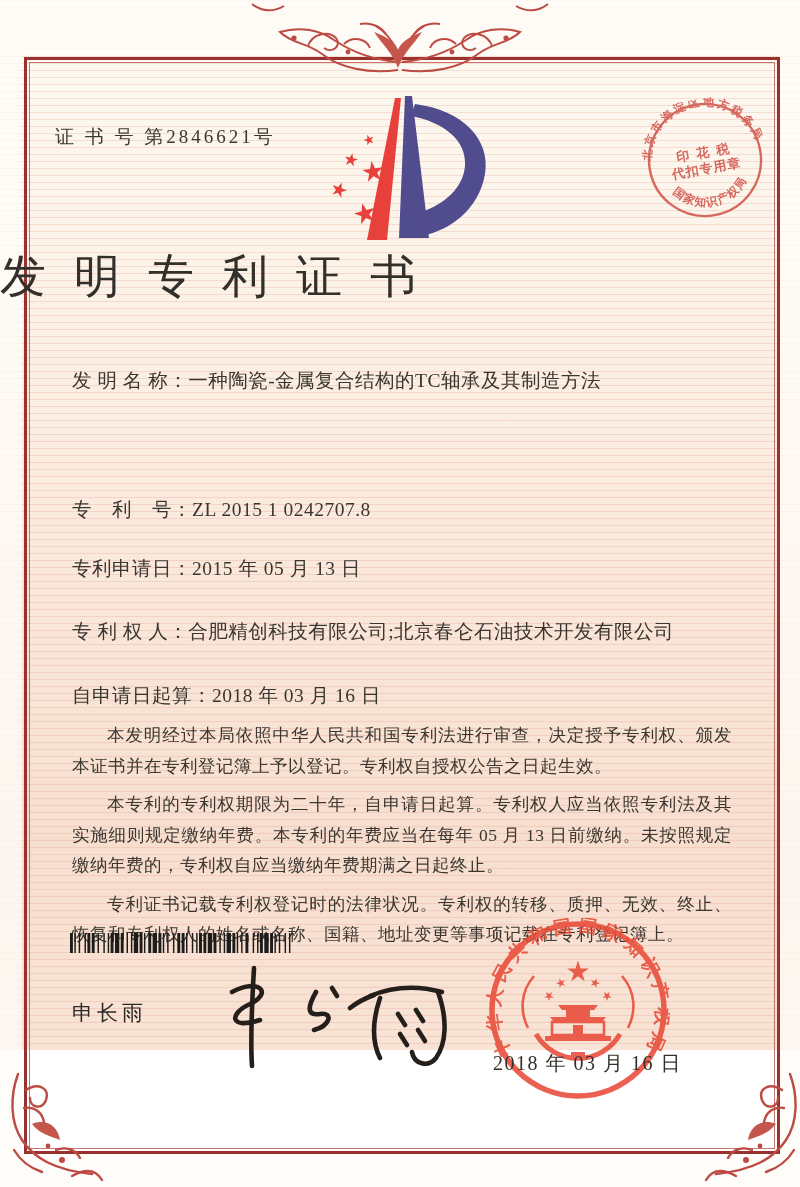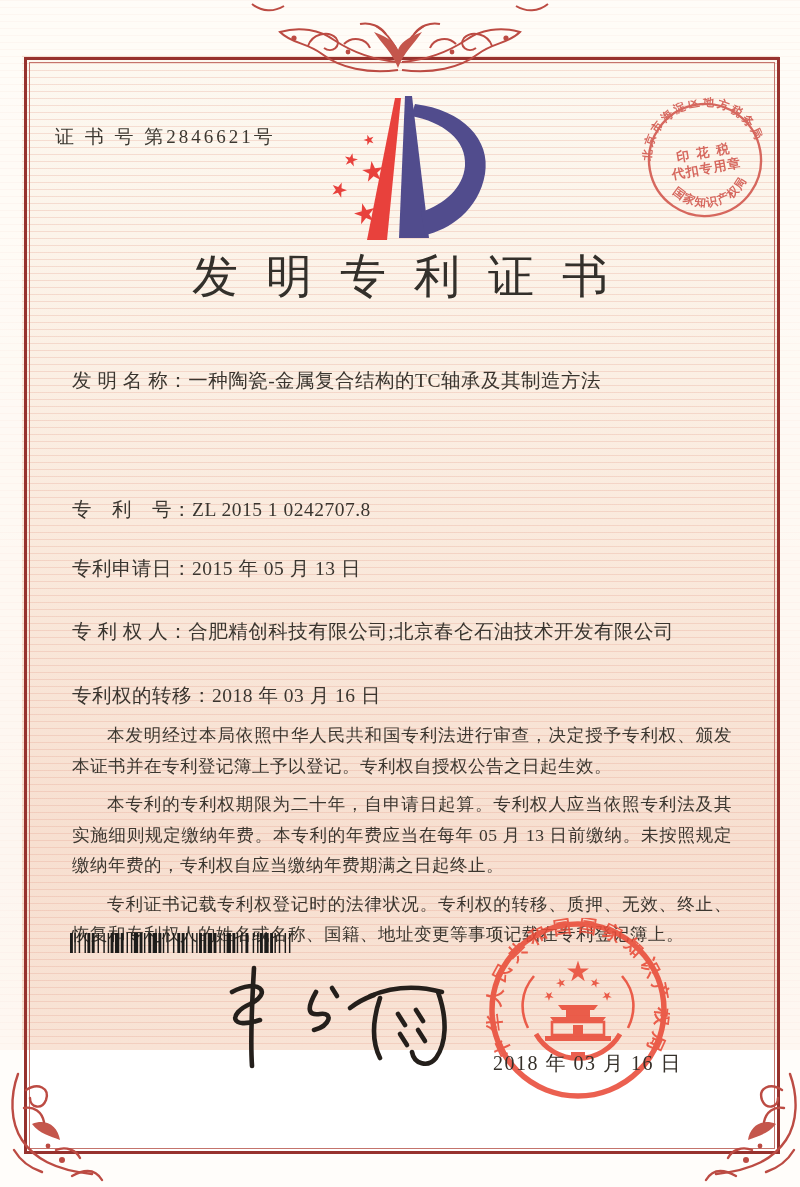--- a/index.html
+++ b/index.html
@@ -27,21 +27,21 @@
     content:"";position:absolute;left:2px;top:2px;right:2px;bottom:2px;
     border:1px solid #c4746c;
   }
   .cert-no{
     position:absolute;left:55px;top:124px;
     font-size:19px;letter-spacing:3px;color:#3c3831;
   }
   .logo{position:absolute;left:325px;top:90px;}
   .title-wrap{
     position:absolute;left:0;top:246px;width:800px;
-    display:flex;justify-content:center;
+    display:flex;justify-content:flex-start;
   }
   .title-wrap .t{
     font-size:46px;color:#33302b;letter-spacing:28px;margin-right:-28px;
     font-weight:500;
   }
   .field-row{
     position:absolute;left:72px;width:670px;
     font-size:19.5px;color:#3a352f;letter-spacing:0.5px;white-space:nowrap;
   }
   .f-label{display:inline-block;}
@@ -146,21 +146,21 @@
   <div class="field-row" style="top:496px">
     <span class="f-label">专　利　号：</span><span class="f-value">ZL 2015 1 0242707.8</span>
   </div>
   <div class="field-row" style="top:555px">
     <span class="f-label">专利申请日：</span><span class="f-value">2015 年 05 月 13 日</span>
   </div>
   <div class="field-row" style="top:618px">
     <span class="f-label">专 利 权 人：</span><span class="f-value">合肥精创科技有限公司;北京春仑石油技术开发有限公司</span>
   </div>
   <div class="field-row" style="top:682px">
-    <span class="f-label">专利权的转移：</span><span class="f-value">2018 年 03 月 16 日</span>
+    <span class="f-label">自申请日起算：</span><span class="f-value">2018 年 03 月 16 日</span>
   </div>
 
   <div class="body-text">
     <p>本发明经过本局依照中华人民共和国专利法进行审查，决定授予专利权、颁发本证书并在专利登记簿上予以登记。专利权自授权公告之日起生效。</p>
     <p>本专利的专利权期限为二十年，自申请日起算。专利权人应当依照专利法及其实施细则规定缴纳年费。本专利的年费应当在每年 05 月 13 日前缴纳。未按照规定缴纳年费的，专利权自应当缴纳年费期满之日起终止。</p>
     <p>专利证书记载专利权登记时的法律状况。专利权的转移、质押、无效、终止、恢复和专利权人的姓名或名称、国籍、地址变更等事项记载在专利登记簿上。</p>
   </div>
 
   <svg class="barcode" width="226" height="20" viewBox="0 0 226 20">
       <rect x="0.00" y="0" width="2.90" height="20" fill="#1d1c1a"></rect>
@@ -207,20 +207,21 @@
       <rect x="189.95" y="0" width="2.90" height="20" fill="#1d1c1a"></rect>
       <rect x="194.30" y="0" width="4.35" height="20" fill="#1d1c1a"></rect>
       <rect x="200.10" y="0" width="2.90" height="20" fill="#1d1c1a"></rect>
       <rect x="204.45" y="0" width="1.45" height="20" fill="#1d1c1a"></rect>
       <rect x="208.80" y="0" width="1.45" height="20" fill="#1d1c1a"></rect>
       <rect x="214.60" y="0" width="1.45" height="20" fill="#1d1c1a"></rect>
       <rect x="218.95" y="0" width="1.45" height="20" fill="#1d1c1a"></rect>
     </svg>
 
   <div class="officer">
+    <div>申长雨</div>
   </div>
 
   <svg class="signature" width="268" height="112" viewBox="0 0 268 112">
     <g fill="none" stroke="#241f1b" stroke-width="4.6" stroke-linecap="round">
       <path d="M56,6 C54,40 52,74 54,104"></path>
       <path d="M34,30 C60,16 76,30 52,42 C30,52 32,68 62,58"></path>
       <path d="M118,30 C110,44 108,54 122,52 C136,50 132,64 116,68"></path>
       <path d="M134,26 l5,8"></path>
       <path d="M152,46 C162,38 168,36 176,33"></path>
       <path d="M172,34 C196,24 222,24 244,30"></path>

